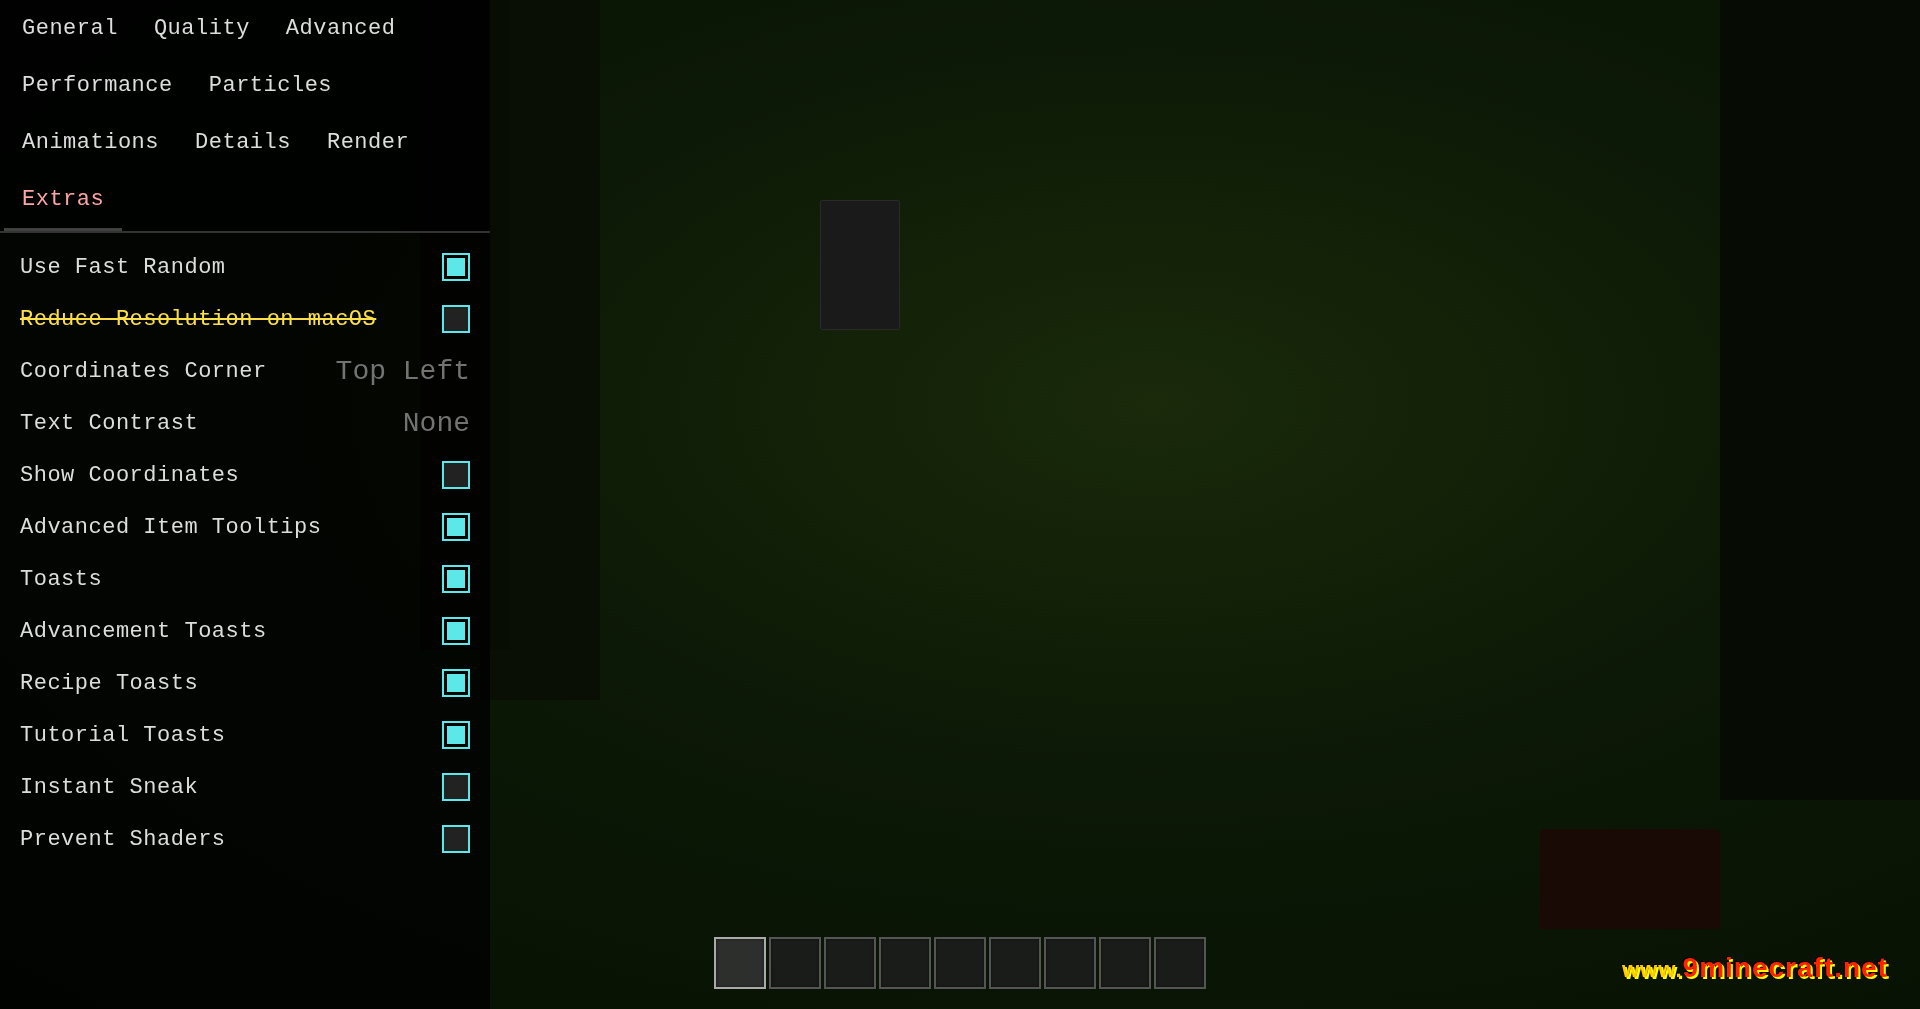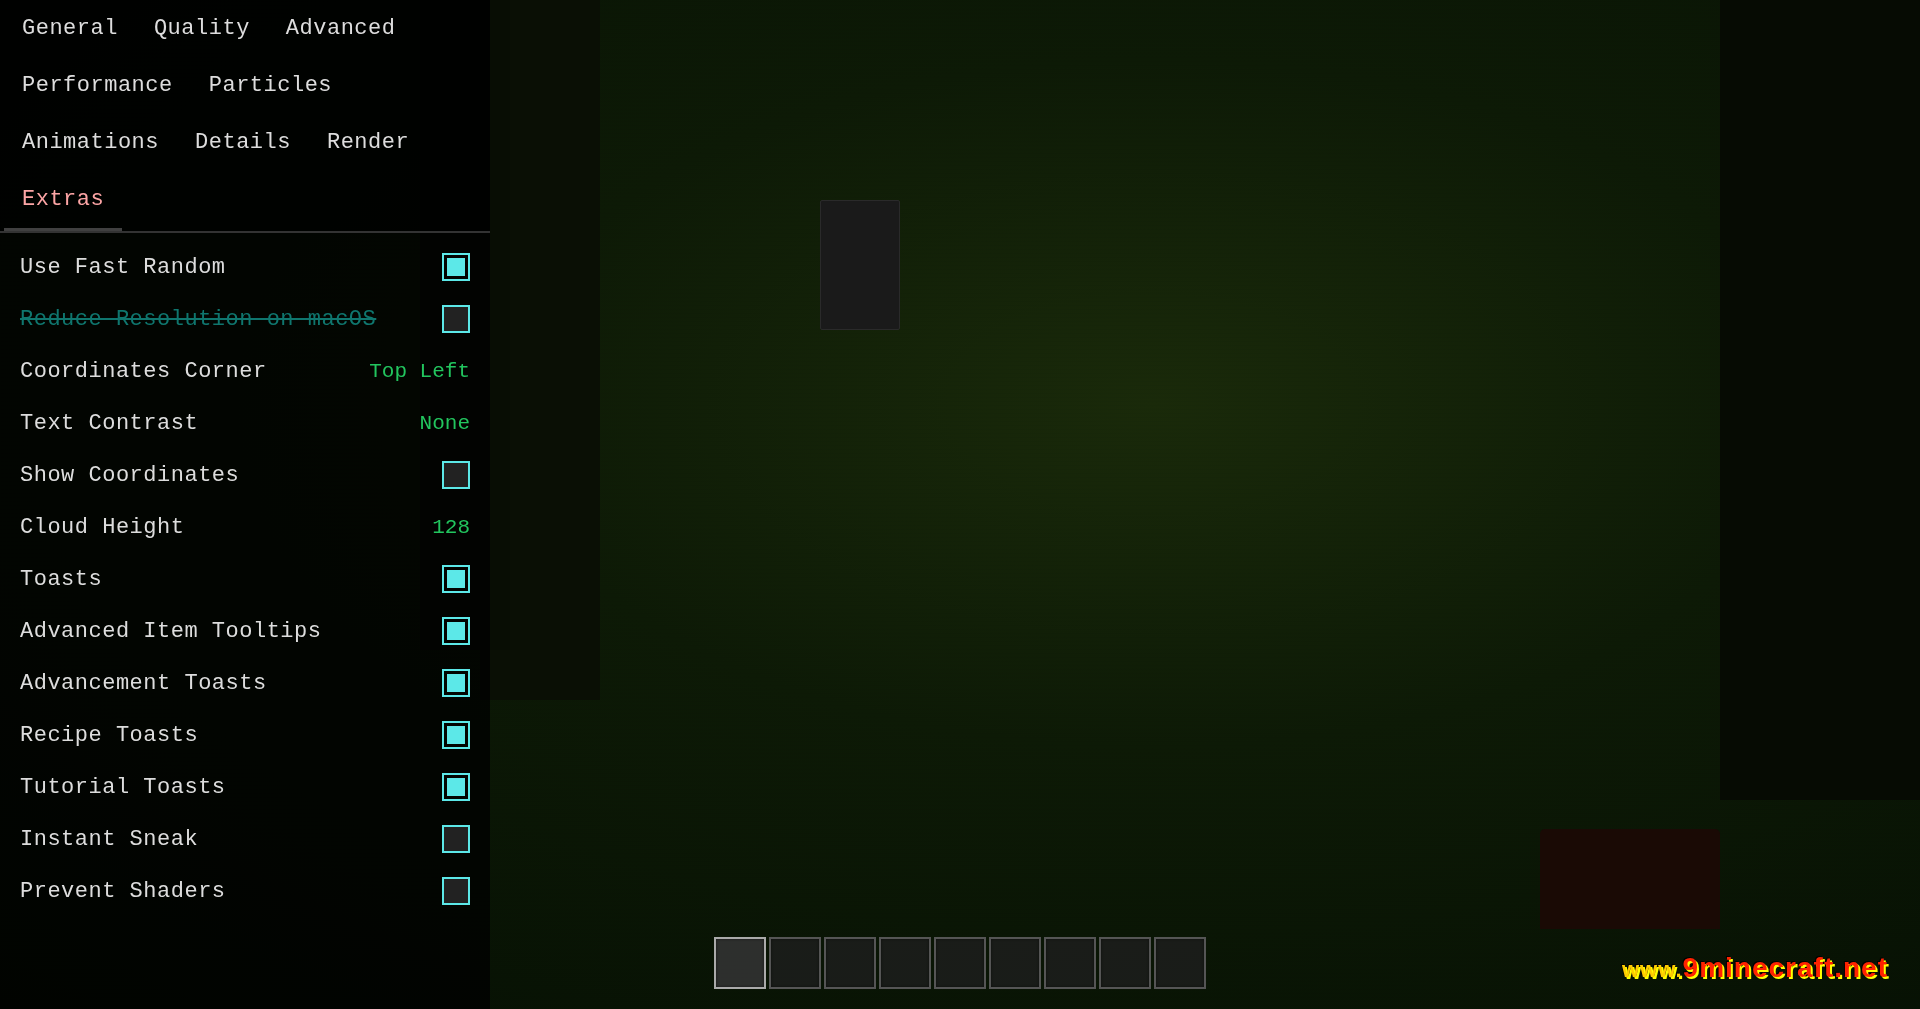--- a/index.html
+++ b/index.html
@@ -180,27 +180,27 @@
 
     .setting-label {
       font-family: 'Courier New', monospace;
       font-size: 22px;
       color: #ddd;
       letter-spacing: 0.5px;
     }
 
     .setting-label.strikethrough {
       text-decoration: line-through;
-      color: #0f766e;
+      color: #fde047;
     }
 
     .setting-value {
       font-family: 'Courier New', monospace;
-      font-size: 21px;
-      color: #22c55e;
+      font-size: 28px;
+      color: #737373;
     }
 
     
     .checkbox {
       width: 28px;
       height: 28px;
       border: 2px solid #5ce8e8;
       background: transparent;
       display: flex;
       align-items: center;
@@ -292,29 +292,25 @@
       </div>
       <div class="setting-row">
         <span class="setting-label">Text Contrast</span>
         <span class="setting-value">None</span>
       </div>
       <div class="setting-row">
         <span class="setting-label">Show Coordinates</span>
         <div class="checkbox unchecked"></div>
       </div>
       <div class="setting-row">
-        <span class="setting-label">Cloud Height</span>
-        <span class="setting-value">128</span>
+        <span class="setting-label">Advanced Item Tooltips</span>
+        <div class="checkbox checked"></div>
       </div>
       <div class="setting-row">
         <span class="setting-label">Toasts</span>
-        <div class="checkbox checked"></div>
-      </div>
-      <div class="setting-row">
-        <span class="setting-label">Advanced Item Tooltips</span>
         <div class="checkbox checked"></div>
       </div>
       <div class="setting-row">
         <span class="setting-label">Advancement Toasts</span>
         <div class="checkbox checked"></div>
       </div>
       <div class="setting-row">
         <span class="setting-label">Recipe Toasts</span>
         <div class="checkbox checked"></div>
       </div>

